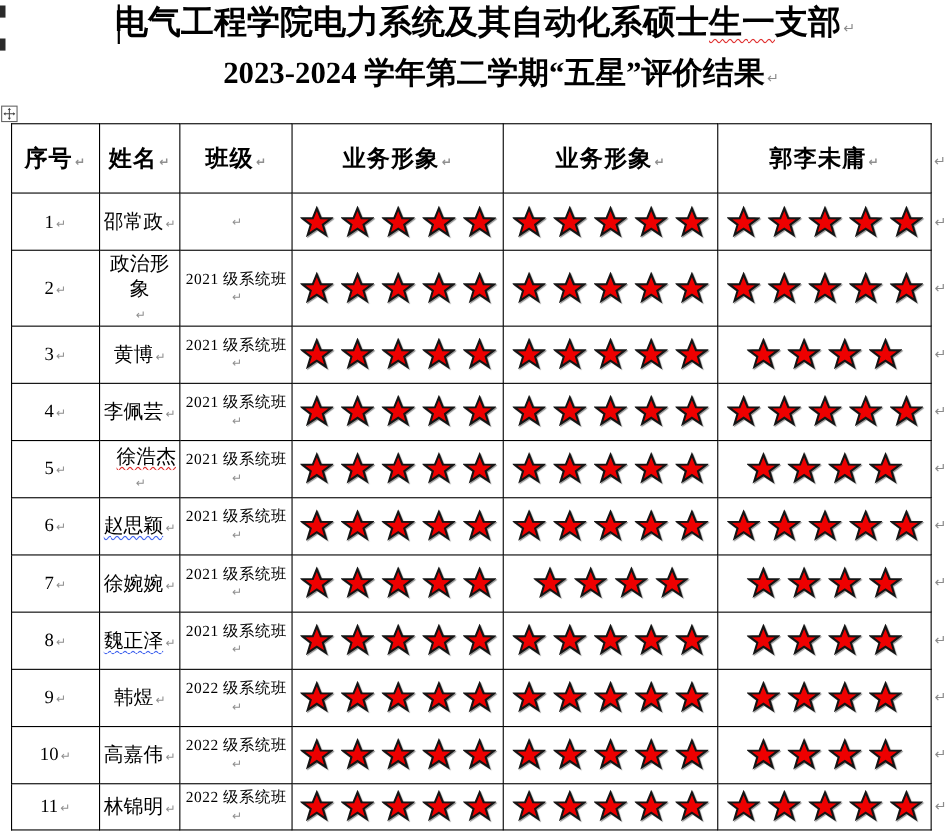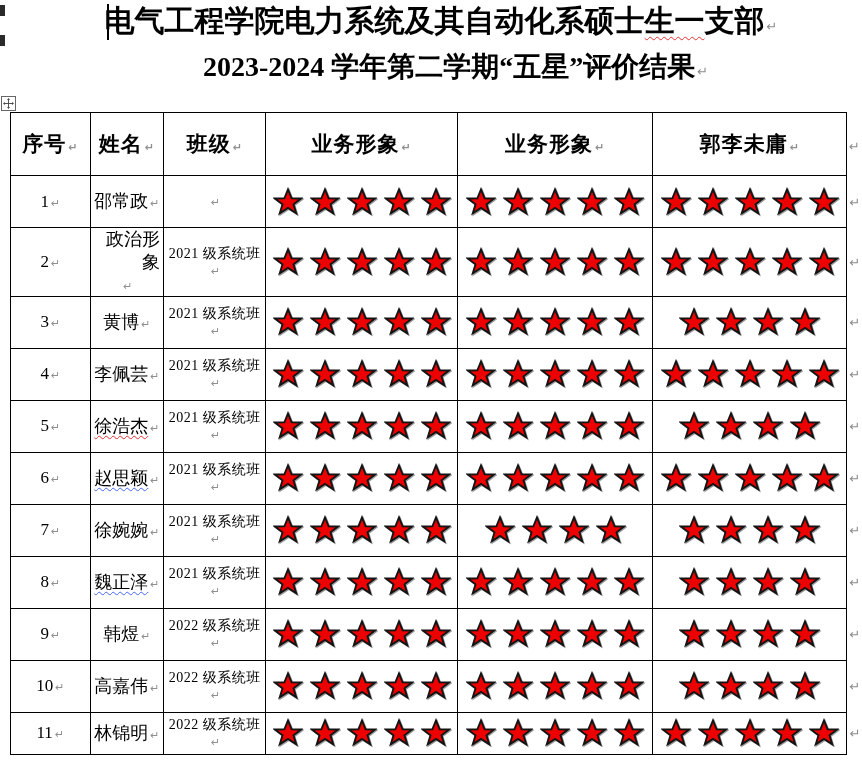--- a/index.html
+++ b/index.html
@@ -36,23 +36,23 @@
   th{height:62px;font-size:21px;font-weight:bold;letter-spacing:1px;}
   td{height:51px;}
   tr.short td{height:41px;}
   col.c-no{width:81px;} col.c-name{width:75px;} col.c-class{width:104px;}
   col.c-pol{width:192px;} col.c-mor{width:196px;} col.c-pro{width:194px;}
   col.c-end{width:10px;}
   .endcell, th.endcell{border:none !important;background:transparent;font-weight:normal;}
   .cellmark{font-size:11px;color:#8f8f8f;margin-left:2px;font-family:"DejaVu Sans",sans-serif;}
   .cell-no{font-size:17px;}
   .cell-name{font-size:18px;line-height:1.25;}
-  .cell-name .nm{display:inline-block;max-width:66px;text-align:right;}
+  .cell-name .nm{display:inline-block;max-width:66px;}
   .cell-class{font-size:14px;letter-spacing:0.5px;}
-  .nm.mark-red{text-decoration:underline wavy #e03030 1px;text-underline-offset:3px;}
+  .nm.mark-red{text-decoration:underline wavy #e03030 1px;text-underline-offset:3px;margin-left:12px;}
   .nm.mark-blue{text-decoration:underline wavy #4466ee 1px;text-underline-offset:3px;}
   .stars{display:flex;align-items:center;justify-content:center;gap:7px;}
   .stars svg{display:block;filter:drop-shadow(1px 1px 0 #9a9a9a);}
 </style>
 </head>
 <body>
 
 <div class="edge-mark m1"></div>
 <div class="edge-mark m2"></div>
 <div class="caret"></div>

